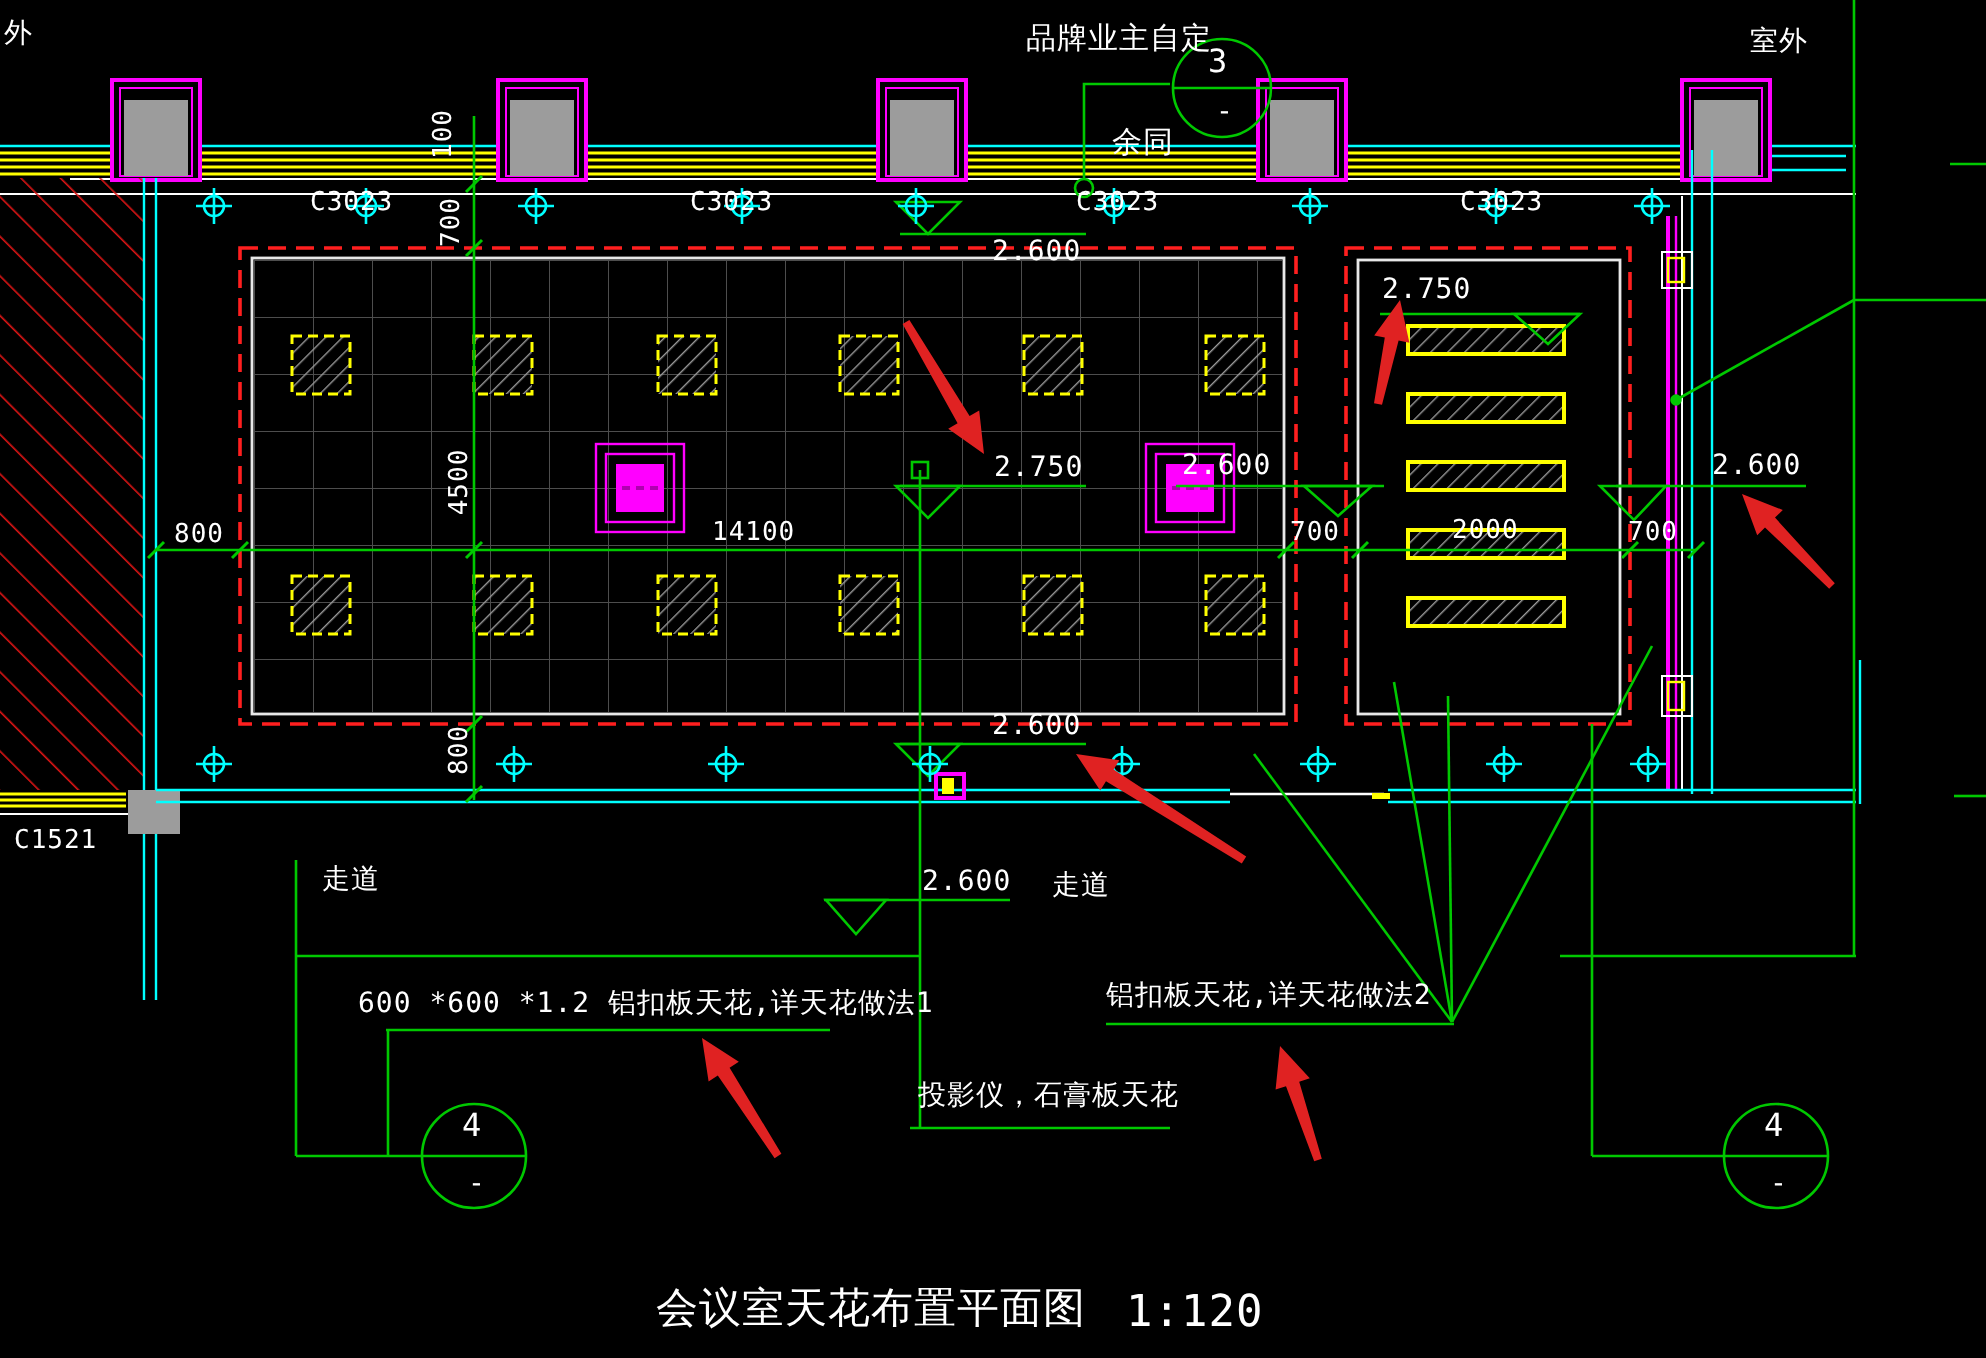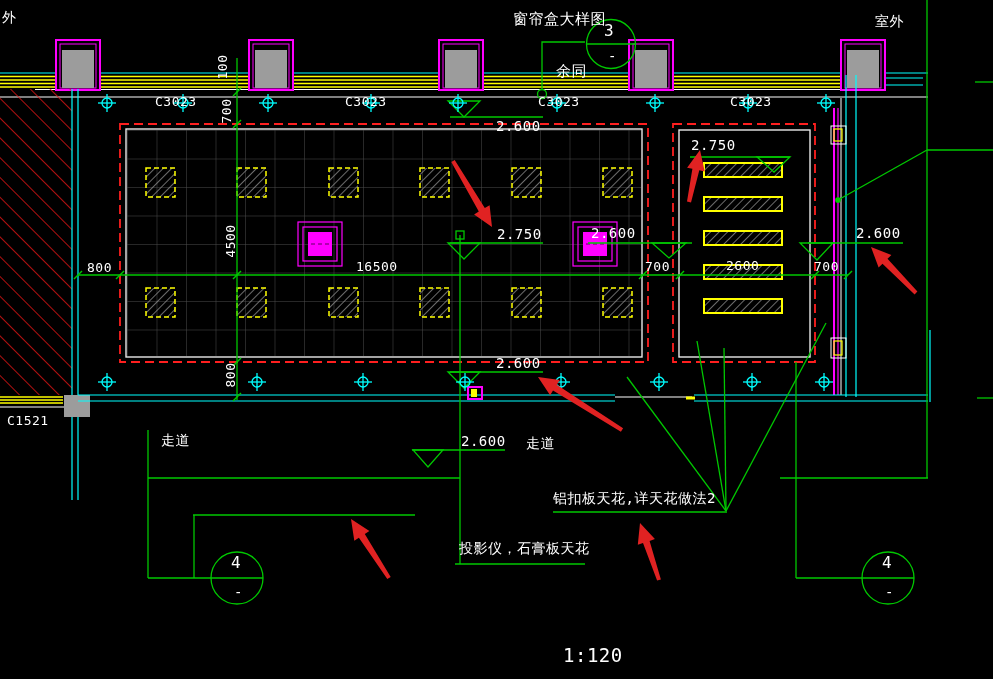--- a/index.html
+++ b/index.html
@@ -3,21 +3,21 @@
 <meta charset="utf-8">
 <style>
   html,body{margin:0;padding:0;background:#000;}
   #stage{position:relative;width:993px;height:679px;background:#000;overflow:hidden;
          font-family:"DejaVu Sans Mono","DejaVu Sans",sans-serif;}
   #lines{position:absolute;left:0;top:0;}
   .t{position:absolute;color:#fff;white-space:nowrap;letter-spacing:.5px;line-height:1;
      font-family:"DejaVu Sans Mono","DejaVu Sans",sans-serif;}
   .vt{transform:translate(-50%,-50%) rotate(-90deg);transform-origin:center;}
   .fs13{font-size:13px}.fs14{font-size:14px}.fs15{font-size:15px}.fs16{font-size:16px}
-  .fs19{font-size:19px}.fs21{font-size:21px}
+  .fs19{font-size:22px}.fs21{font-size:21px}
 </style>
 </head>
 <body>
 
 <div id="stage">
 
 <svg id="lines" width="993" height="679" viewBox="0 0 993 679">
   <defs>
     <pattern id="gridp" patternUnits="userSpaceOnUse" x="127" y="130" width="29.5" height="28.5">
       <path d="M29.5 0 L0 0 0 28.5" fill="none" stroke="#4d4d4d" stroke-width="1"></path>
@@ -335,56 +335,58 @@
         <polygon points="871.0,247.0 891.4,255.0 887.5,258.8 917.4,291.6 914.6,294.4 882.5,263.7 878.6,267.6" fill="#e02222"></polygon>
         <polygon points="538.0,377.0 559.7,380.1 556.8,384.7 623.1,428.3 620.9,431.7 553.0,390.6 550.1,395.3" fill="#e02222"></polygon>
         <polygon points="351.0,519.0 369.4,530.9 364.8,533.9 390.7,576.9 387.3,579.1 358.9,537.7 354.3,540.7" fill="#e02222"></polygon>
         <polygon points="640.0,523.0 654.9,539.1 649.6,540.9 660.9,579.4 657.1,580.6 643.0,543.1 637.8,544.8" fill="#e02222"></polygon>
       </g>
 </svg>
 
 <div class="t fs14" style="left:2px;top:10px">外</div>
 <div class="t fs14" style="left:875px;top:14px">室外</div>
 
-<div class="t fs15" style="left:513px;top:12px">窗帘盒大样图</div>
+<div class="t fs15" style="left:513px;top:12px">品牌业主自定</div>
 <div class="t fs16" style="left:604px;top:23px">3</div>
 <div class="t fs14" style="left:608px;top:49px">-</div>
 <div class="t fs15" style="left:556px;top:64px">余同</div>
 
 <div class="t fs13" style="left:155px;top:95px">C3023</div>
 <div class="t fs13" style="left:345px;top:95px">C3023</div>
 <div class="t fs13" style="left:538px;top:95px">C3023</div>
 <div class="t fs13" style="left:730px;top:95px">C3023</div>
 
 <div class="t fs14" style="left:496px;top:119px">2.600</div>
 <div class="t fs14" style="left:497px;top:227px">2.750</div>
 <div class="t fs14" style="left:591px;top:226px">2.600</div>
 <div class="t fs14" style="left:856px;top:226px">2.600</div>
 <div class="t fs14" style="left:691px;top:138px">2.750</div>
 <div class="t fs14" style="left:496px;top:356px">2.600</div>
 <div class="t fs14" style="left:461px;top:434px">2.600</div>
 
 <div class="t fs13" style="left:87px;top:261px">800</div>
-<div class="t fs13" style="left:356px;top:260px">16500</div>
+<div class="t fs13" style="left:356px;top:260px">14100</div>
 <div class="t fs13" style="left:645px;top:260px">700</div>
-<div class="t fs13" style="left:726px;top:259px">2600</div>
+<div class="t fs13" style="left:726px;top:259px">2000</div>
 <div class="t fs13" style="left:814px;top:260px">700</div>
 
 <div class="t vt fs13" style="left:222px;top:67px">100</div>
 <div class="t vt fs13" style="left:226px;top:111px">700</div>
 <div class="t vt fs13" style="left:230px;top:241px">4500</div>
 <div class="t vt fs13" style="left:230px;top:375px">800</div>
 
 <div class="t fs14" style="left:161px;top:433px">走道</div>
 <div class="t fs14" style="left:526px;top:436px">走道</div>
 <div class="t fs13" style="left:7px;top:414px">C1521</div>
 
+<div class="t fs14" style="left:179px;top:495px">600 *600 *1.2 铝扣板天花,详天花做法1</div>
 <div class="t fs14" style="left:553px;top:491px">铝扣板天花,详天花做法2</div>
 <div class="t fs14" style="left:459px;top:541px">投影仪，石膏板天花</div>
 
 <div class="t fs16" style="left:231px;top:555px">4</div>
 <div class="t fs14" style="left:234px;top:585px">-</div>
 <div class="t fs16" style="left:882px;top:555px">4</div>
 <div class="t fs14" style="left:885px;top:585px">-</div>
 
+<div class="t fs21" style="left:328px;top:644px">会议室天花布置平面图</div>
 <div class="t fs19" style="left:563px;top:646px">1:120</div>
 
 </div>
 
 </body></html>

